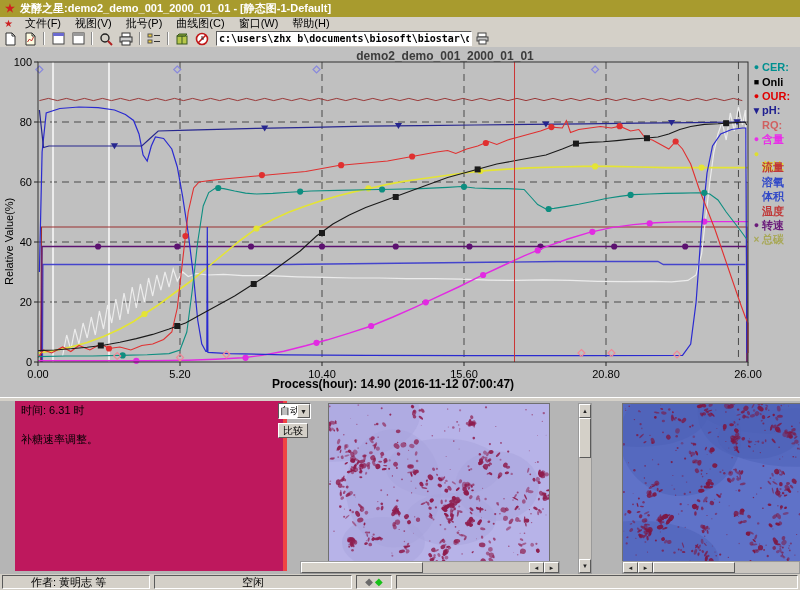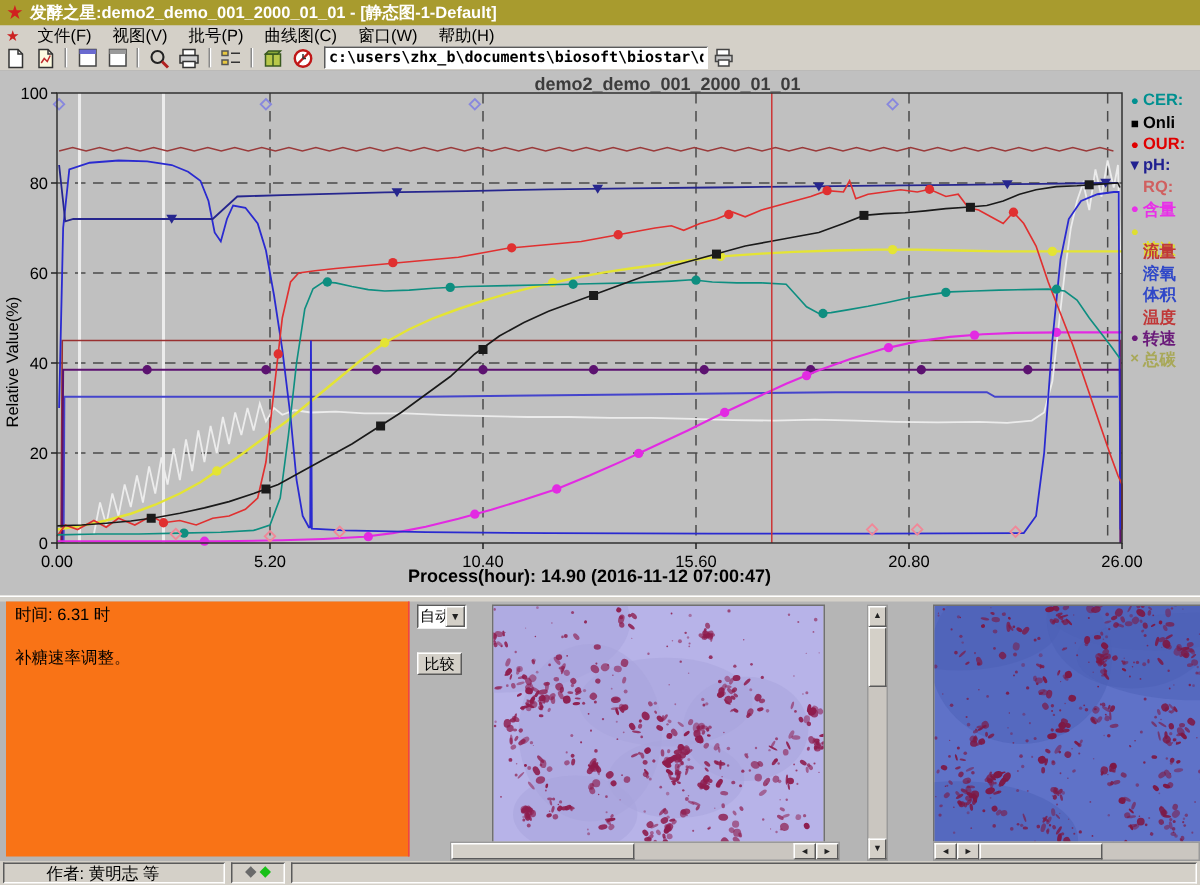--- a/index.html
+++ b/index.html
@@ -32,29 +32,29 @@
   .xlabel{position:absolute;left:38px;top:330px;width:710px;text-align:center;
           font-size:12px;font-weight:bold;color:#000;}
   .legend{position:absolute;left:751px;top:13px;width:49px;}
   .lg-row{display:flex;align-items:center;height:14.4px;font-weight:bold;font-size:11px;white-space:nowrap;}
   .lg-m{width:11px;display:inline-block;text-align:center;font-size:9px;}
   
   .splitter{position:absolute;left:0;top:397px;width:800px;height:4px;background:#d4d0c8;
             border-top:1px solid #fff;border-bottom:1px solid #808080;}
   
   .bottom{position:absolute;left:0;top:401px;width:800px;height:173px;background:#b5b5b5;}
-  .notes{position:absolute;left:4px;top:0;width:262px;height:167px;background:#f97316;
-         border-right:1px solid #ef4444;padding:3px 0 0 6px;color:#000;}
+  .notes{position:absolute;left:15px;top:0;width:262px;height:167px;background:#be185d;
+         border-right:4px solid #ef4444;padding:3px 0 0 6px;color:#000;}
   .notes p{margin:0 0 2px 0;min-height:12px;line-height:13px;}
   .controls{position:absolute;left:278px;top:2px;width:34px;}
   .combo{width:31px;height:14px;background:#fff;border:1px solid;border-color:#5a5a5a #fff #fff #5a5a5a;
          display:flex;align-items:center;font-size:10px;}
   .combo span.val{flex:1;padding-left:1px;overflow:hidden;white-space:nowrap;}
   .combo .arrow{width:11px;height:12px;font-size:7px;display:flex;align-items:center;justify-content:center;}
-  .btn3d{width:30px;height:15px;margin-top:16px;font-size:10px;font-family:"Liberation Sans",sans-serif;
+  .btn3d{width:30px;height:15px;margin-top:4px;font-size:10px;font-family:"Liberation Sans",sans-serif;
          display:flex;align-items:center;justify-content:center;padding:0;}
   .micro-frame{position:absolute;top:2px;border:1px solid #707070;}
   
   .sb-btn{background:#d4d0c8;border:1px solid;border-color:#fff #5a5a5a #5a5a5a #fff;
           display:flex;align-items:center;justify-content:center;font-size:6px;color:#222;}
   .hscroll{position:absolute;height:11px;display:flex;background:#cac6c0;border:1px solid #9a9a9a;}
   .hscroll .sb-btn{width:13px;height:9px;}
   .hscroll .track{flex:1;position:relative;}
   .hscroll .thumb{position:absolute;top:0;height:9px;background:#d4d0c8;
                   border:1px solid;border-color:#fff #5a5a5a #5a5a5a #fff;}
@@ -1440,20 +1440,21 @@
       <div class="sb-btn">◄</div>
       <div class="sb-btn">►</div>
       <div class="track">
           <div class="thumb" style="left:0;width:80px"></div>
         </div>
     </div>
   </div>
 
   <div class="statusbar">
     <div class="sb-panel" style="width:118px;padding-left:28px">作者: 黄明志 等</div>
+    <div class="sb-panel" style="width:196px;justify-content:center">空闲</div>
     <div class="sb-panel" style="width:34px;justify-content:center">
       <span class="diamond" style="color:#6a6a6a">◆</span>
       <span class="diamond" style="color:#18c018">◆</span>
     </div>
     <div class="sb-panel" style="flex:1"></div>
   </div>
 
 </div>
 
 </body></html>

